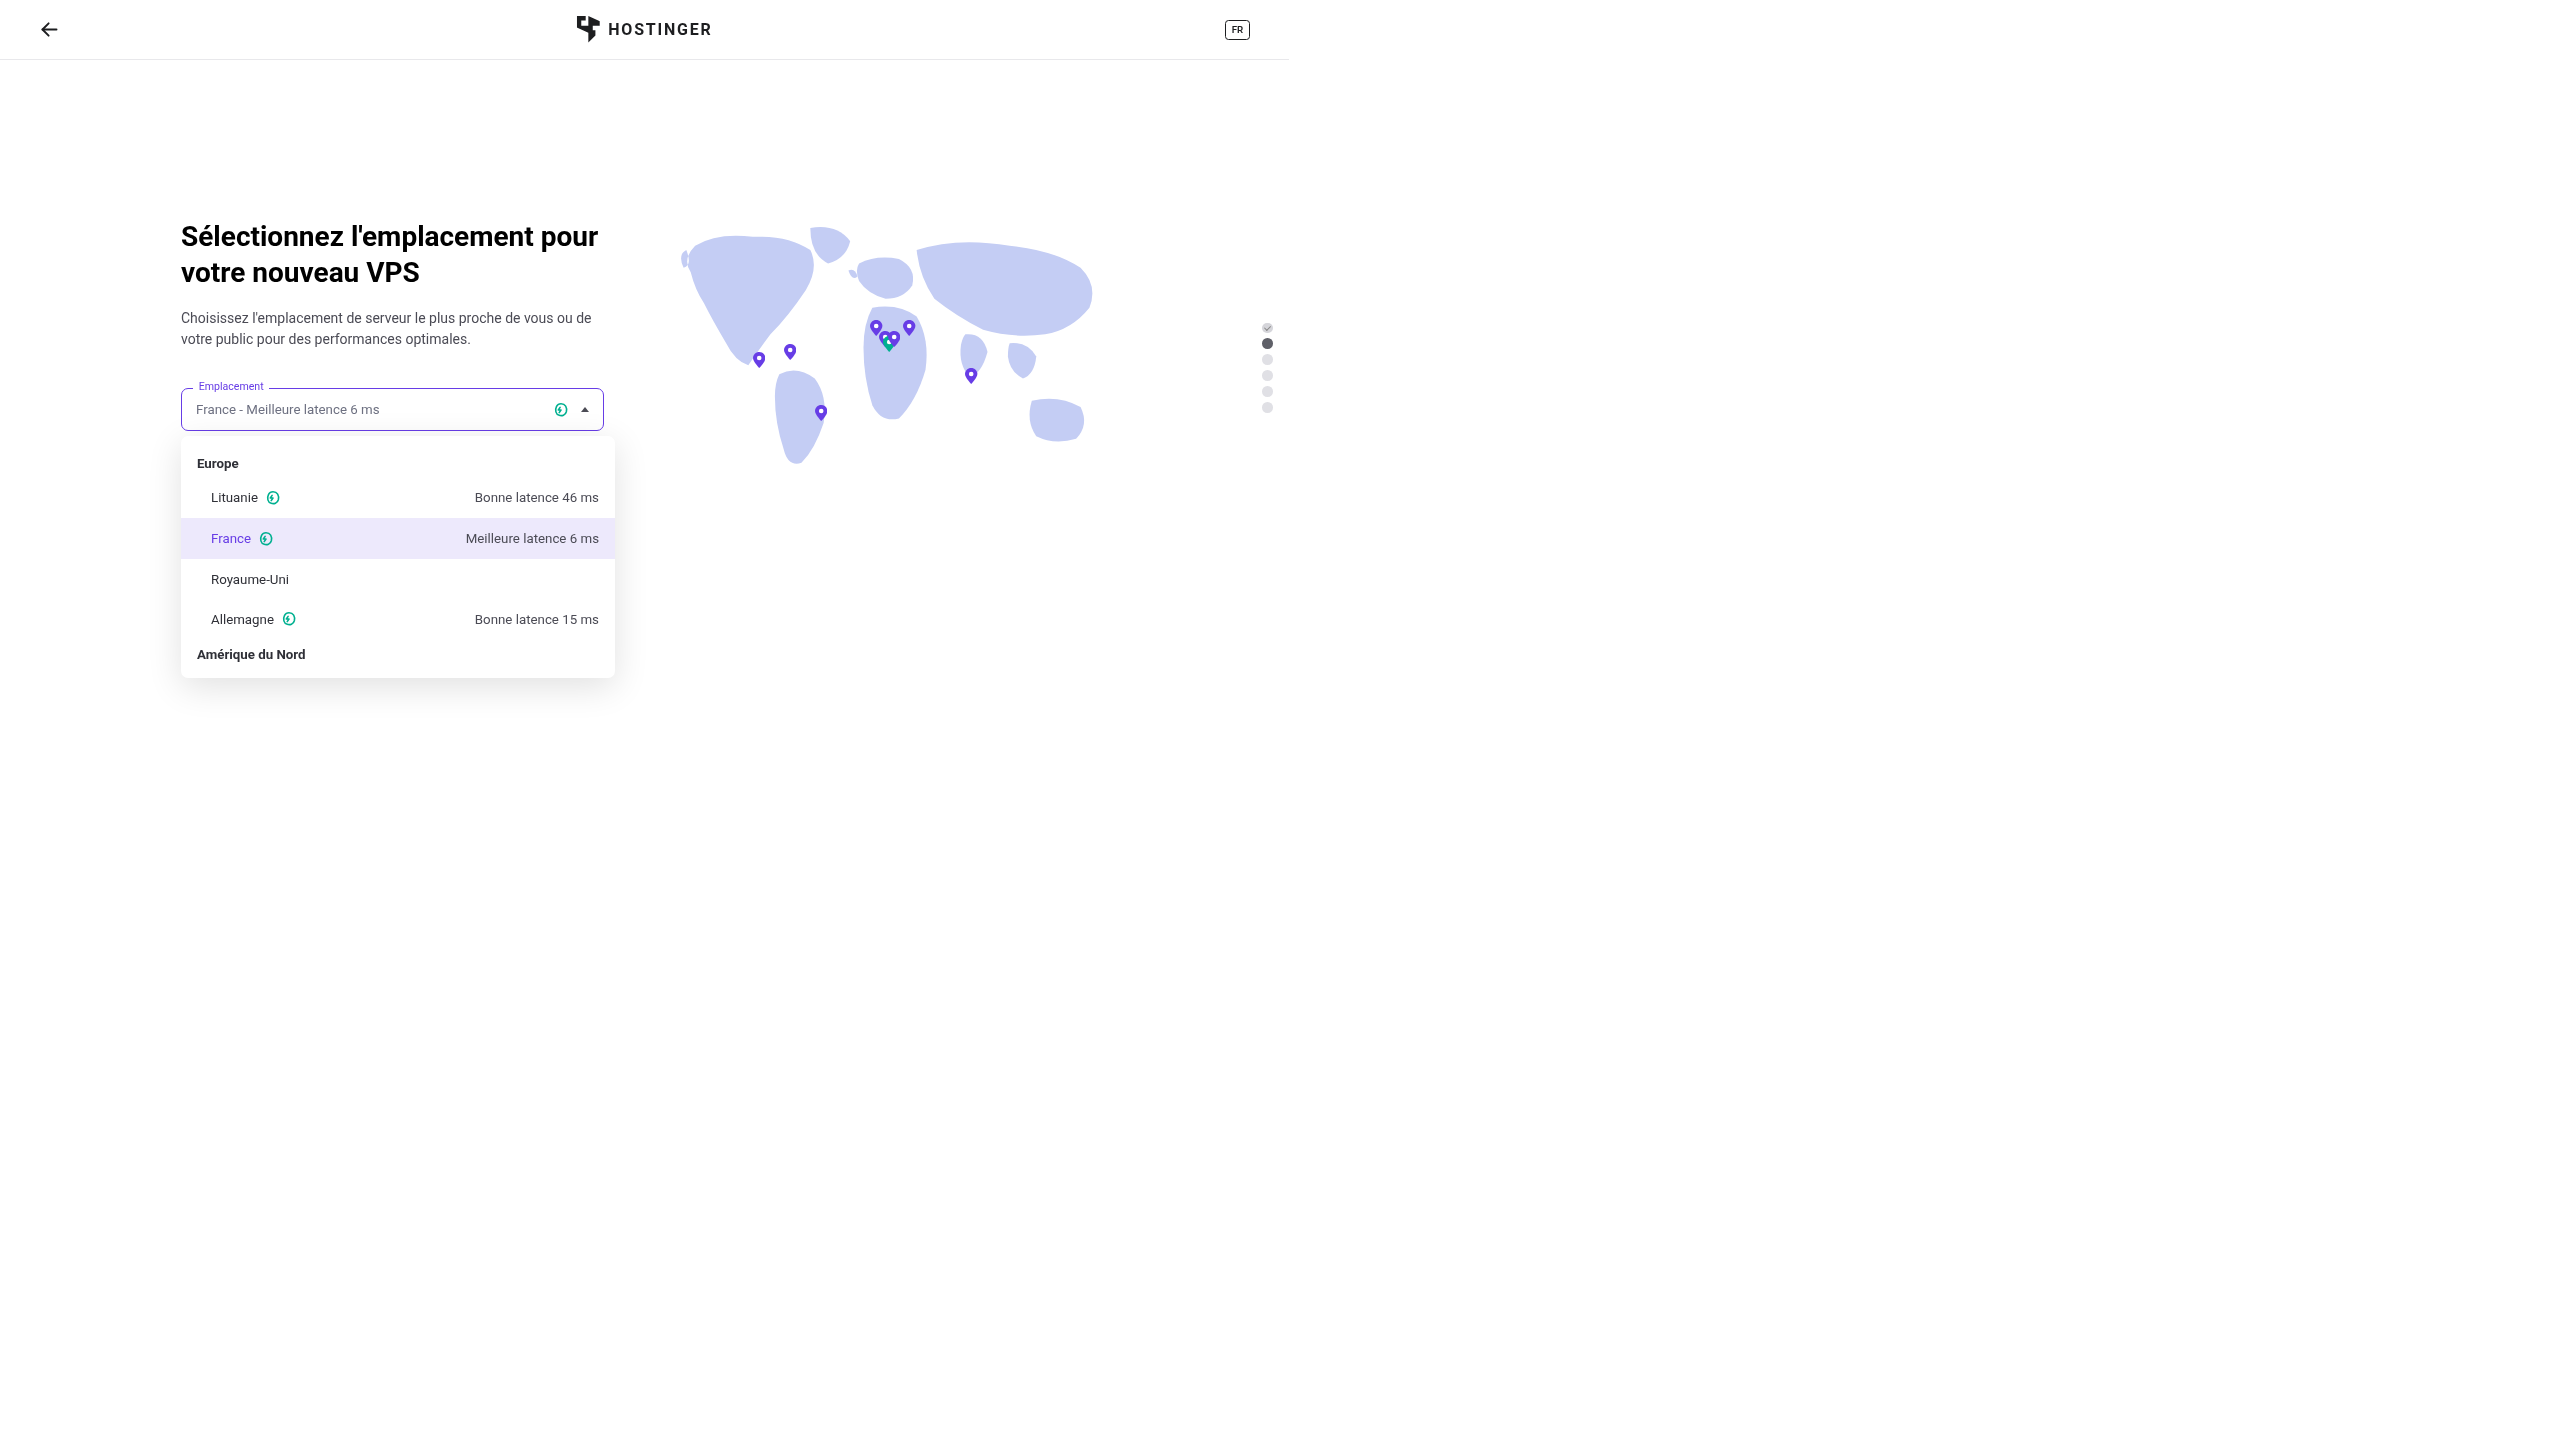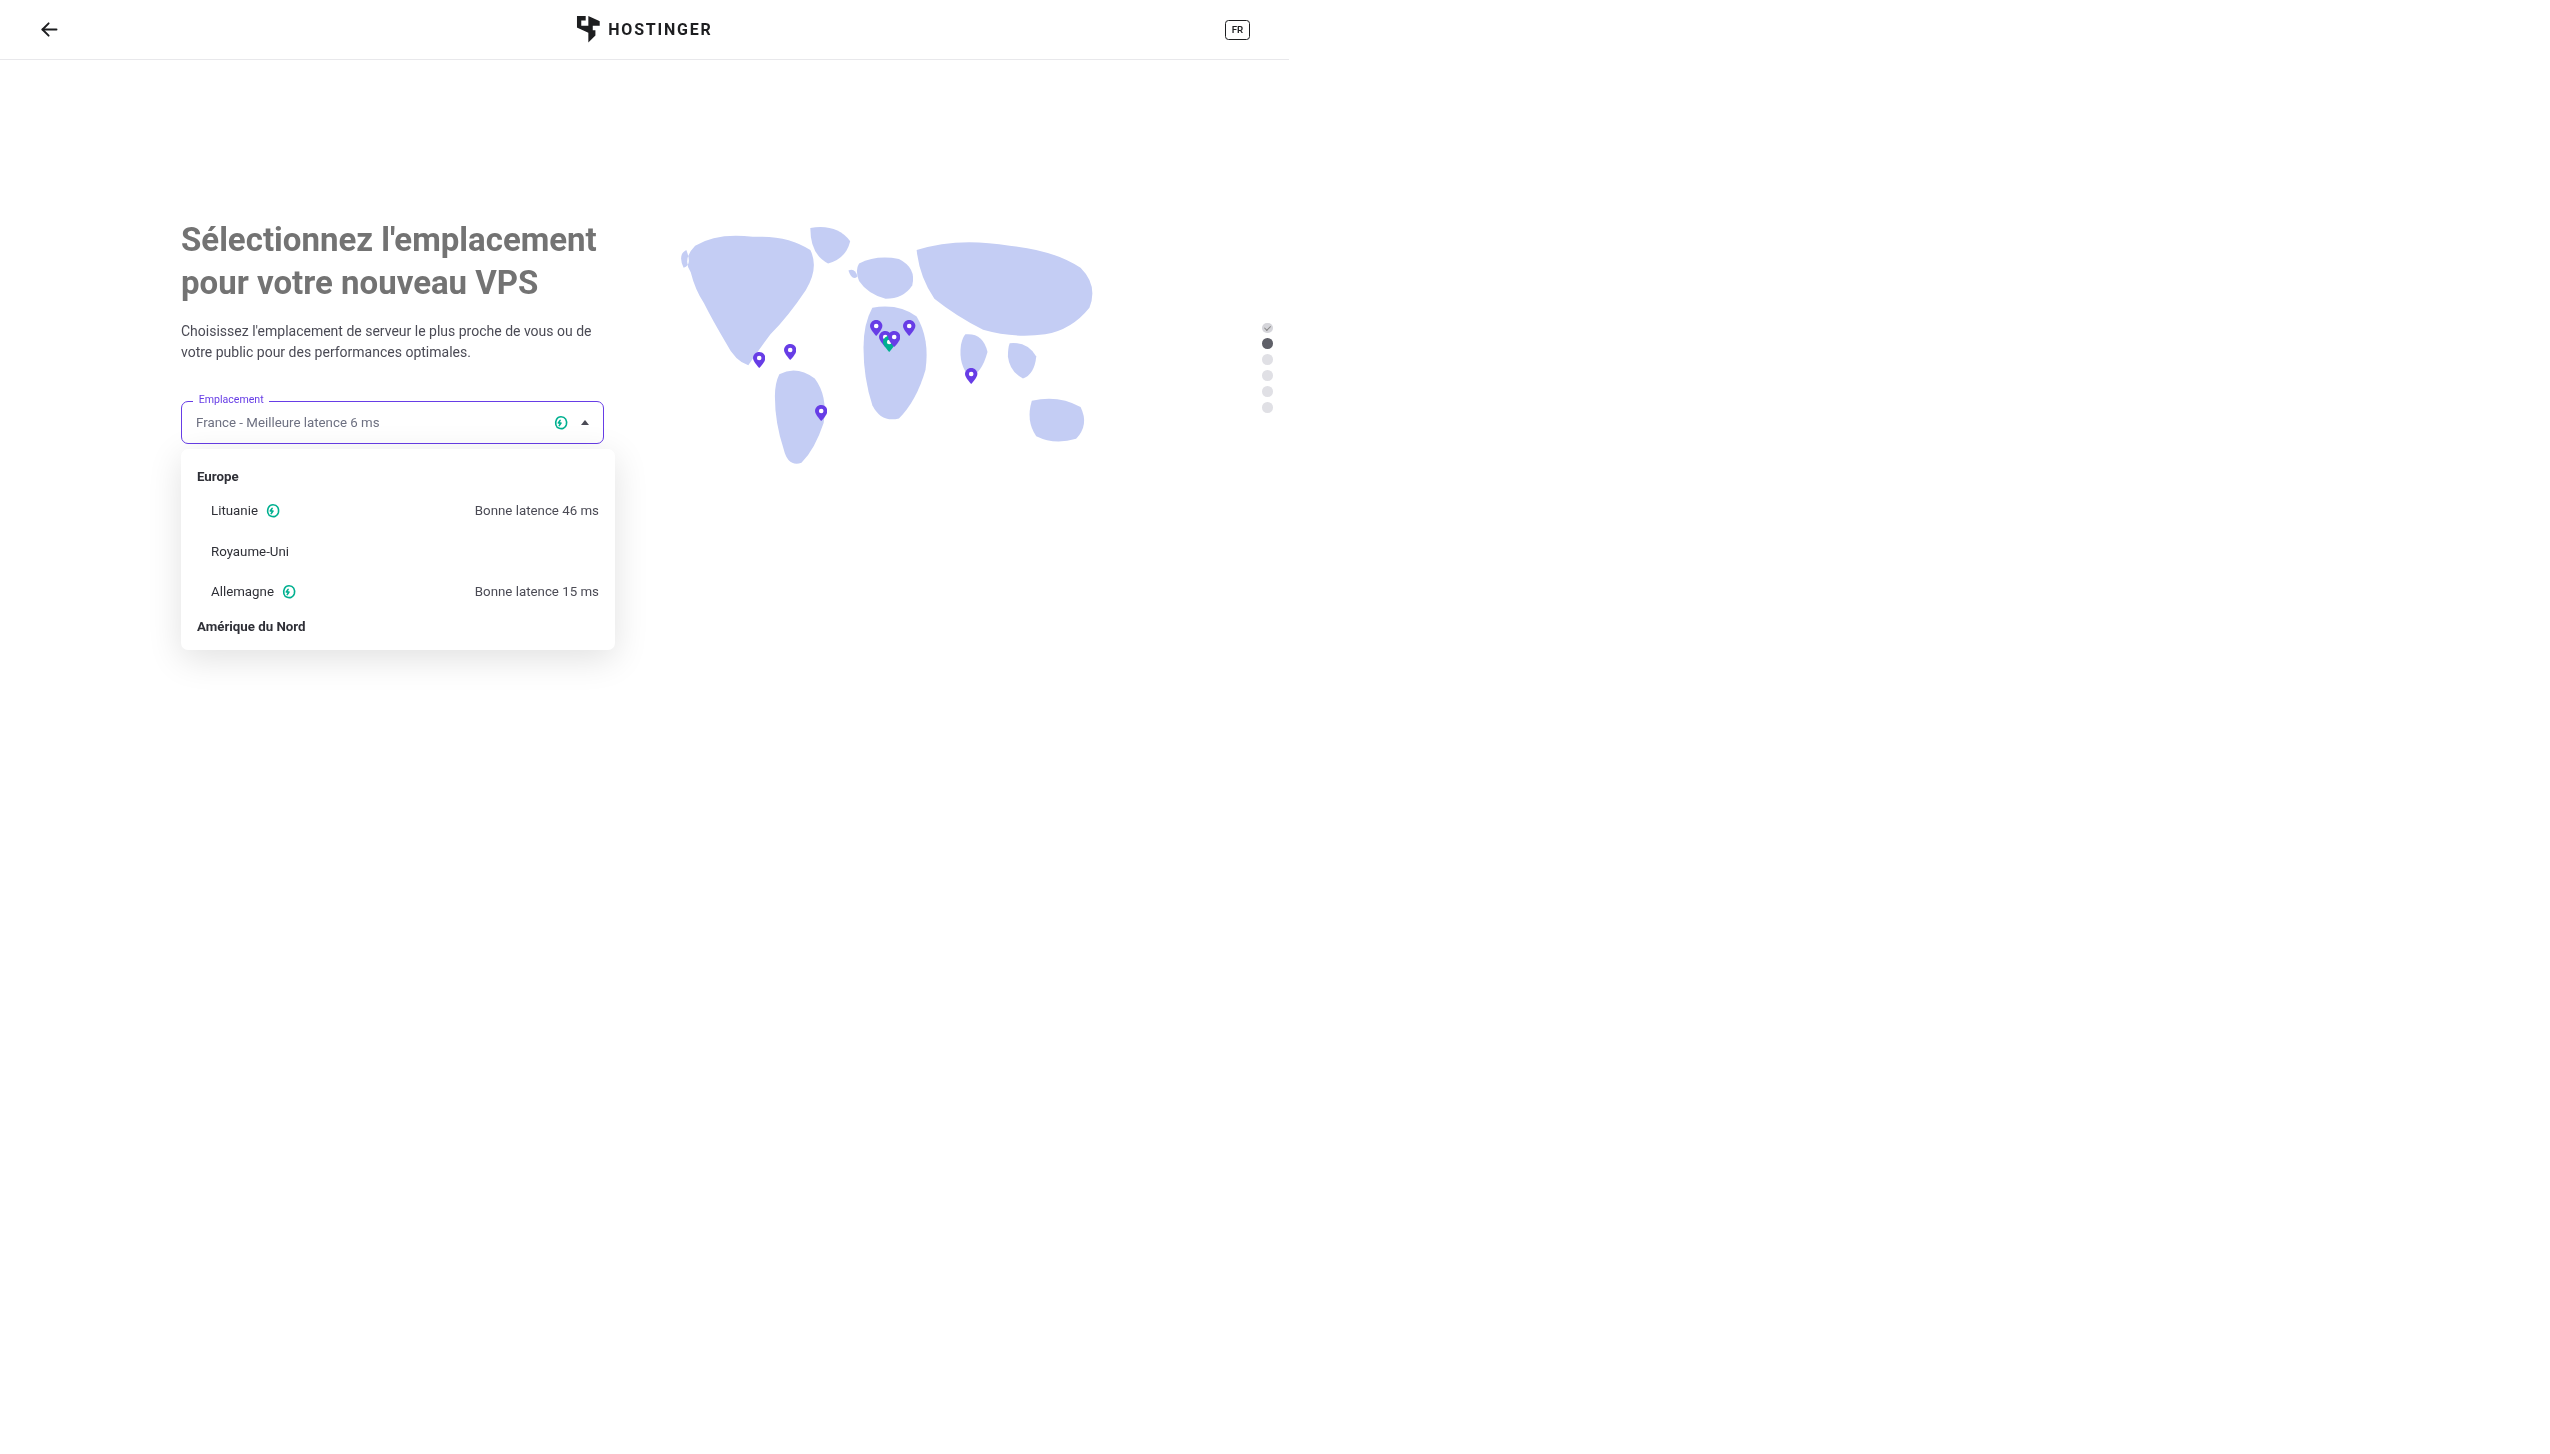--- a/index.html
+++ b/index.html
@@ -71,24 +71,24 @@
     
     .main {
       display: flex;
       padding: 159px 0 0 0;
     }
     .left-col {
       width: 620px;
       padding-left: 181px;
     }
     .page-title {
-      font-size: 33px;
+      font-size: 28px;
       font-weight: 700;
       line-height: 1.3;
-      color: #737373;
+      color: #000000;
       margin-bottom: 16px;
       max-width: 425px;
     }
     .page-subtitle {
       font-size: 14px;
       color: #4b4b55;
       line-height: 1.55;
       margin-bottom: 37px;
       max-width: 425px;
     }
@@ -291,20 +291,30 @@
       <div class="group-header">Europe</div>
           <div class="option">
             <div class="opt-left">
               <span class="opt-name">Lituanie</span>
               <svg class="eco-icon" viewBox="0 0 18 18" fill="none" stroke="#00b090" stroke-width="1.8">
                 <path d="M9 2 C14 2 16 6 15 11 C14 15 10 16 7 15 C3 14 2 9 4 5 C5 3 7 2 9 2 Z" stroke-linejoin="round"></path>
                 <path d="M8 6 L6 9 L9 9 L7 12" stroke-linecap="round" stroke-linejoin="round"></path>
               </svg>
             </div>
             <span class="opt-latency">Bonne latence 46 ms</span>
+          </div>
+          <div class="option selected">
+            <div class="opt-left">
+              <span class="opt-name">France</span>
+              <svg class="eco-icon" viewBox="0 0 18 18" fill="none" stroke="#00b090" stroke-width="1.8">
+                <path d="M9 2 C14 2 16 6 15 11 C14 15 10 16 7 15 C3 14 2 9 4 5 C5 3 7 2 9 2 Z" stroke-linejoin="round"></path>
+                <path d="M8 6 L6 9 L9 9 L7 12" stroke-linecap="round" stroke-linejoin="round"></path>
+              </svg>
+            </div>
+            <span class="opt-latency">Meilleure latence 6 ms</span>
           </div>
           <div class="option">
             <div class="opt-left">
               <span class="opt-name">Royaume-Uni</span>
             </div>
             <span class="opt-latency"></span>
           </div>
           <div class="option">
             <div class="opt-left">
               <span class="opt-name">Allemagne</span>

